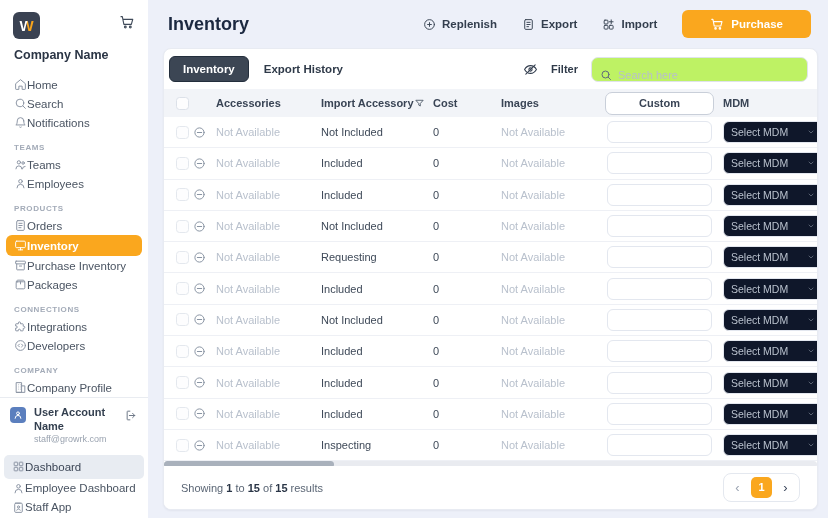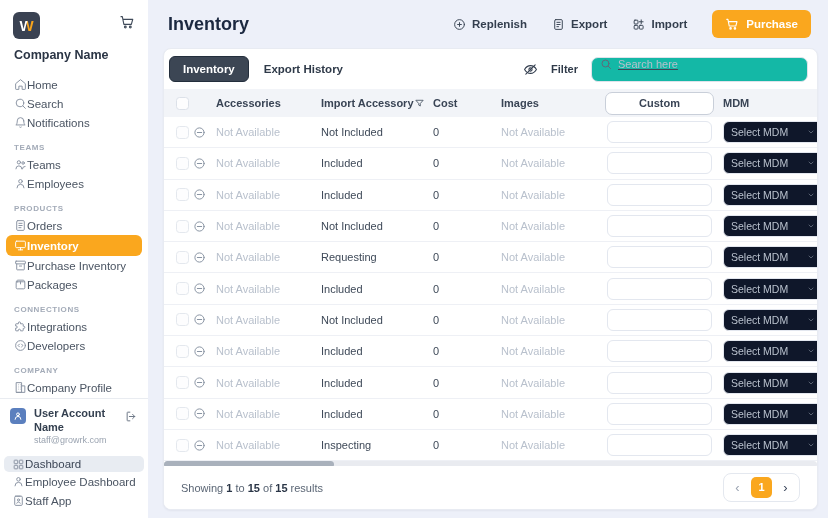--- a/index.html
+++ b/index.html
@@ -28,39 +28,39 @@
   .section-label { margin:11px 0 3px; padding:0 8px; font-size:8px; letter-spacing:.6px; color:#A3ABB8; font-weight:700; }
   .sidebar-bottom { margin-top:auto; border-top:1px solid #E9ECF1; padding-top:8px; }
   .user-row { padding:0 10px; display:flex; align-items:flex-start; gap:8px; }
   .avatar { width:16px; height:16px; border-radius:4px; background:#5B7FBE; color:#fff; display:flex; align-items:center; justify-content:center; flex:0 0 16px; margin-top:1px; }
   .user-meta { line-height:1.25; }
   .user-name { font-size:11px; font-weight:700; color:#333F4F; }
   .user-email { font-size:9px; color:#9AA3B0; }
   .logout { margin-left:auto; color:#6B7585; cursor:pointer; margin-top:3px; }
   .footer-nav { margin-top:10px; padding:0 4px; }
   .footer-nav .nav-item { height:19px; border-radius:5px; }
-  .footer-nav .nav-item.current { background:#E8ECF2; color:#3C4656; height:16px; }
+  .footer-nav .nav-item.current { background:#E8ECF2; color:#3C4656; height:24px; }
 
   
   .main { flex:1; display:flex; flex-direction:column; overflow:hidden; }
   .page-header { height:48px; flex:0 0 48px; padding:0 17px 0 20px; display:flex; align-items:center; }
   .page-title { font-size:18px; font-weight:800; color:#1B2840; }
   .header-actions { margin-left:auto; display:flex; align-items:center; gap:25px; }
   .h-action { display:flex; align-items:center; gap:6px; font-weight:700; font-size:11.5px; color:#333E4E; cursor:pointer; }
   .h-action .ic { color:#3A4554; }
-  .purchase-btn { background:#FAA71E; color:#fff; height:28px; padding:0 13px; border:none; border-radius:6px; display:flex; align-items:center; gap:7px; font-weight:700; font-size:11.5px; cursor:pointer; font-family:inherit; }
+  .purchase-btn { background:#FAA71E; color:#fff; height:28px; padding:0 28px; border:none; border-radius:6px; display:flex; align-items:center; gap:7px; font-weight:700; font-size:11.5px; cursor:pointer; font-family:inherit; }
 
   .card { margin:0 10px 8px 15px; flex:1; background:#fff; border:1px solid #E8EBF2; border-radius:8px; display:flex; flex-direction:column; overflow:hidden; box-shadow:0 1px 2px rgba(16,24,40,.05); }
   .card-toolbar { height:40px; flex:0 0 40px; padding:0 9px 0 5px; display:flex; align-items:center; }
   .tab-active { background:#3C4654; color:#fff; font-size:11.5px; font-weight:700; padding:6px 13px; border-radius:6px; border:1.5px solid #232E3C; cursor:pointer; font-family:inherit; }
   .tab-plain { background:none; border:none; color:#2F3A49; font-size:11.5px; font-weight:700; padding:6px 15px; cursor:pointer; font-family:inherit; }
   .toolbar-right { margin-left:auto; display:flex; align-items:center; gap:13px; }
   .eye-ic { color:#333E4E; cursor:pointer; }
   .filter-label { font-size:11px; font-weight:700; color:#2F3A49; cursor:pointer; }
-  .search-box { width:217px; height:25px; border:1px solid #DFE3EB; border-radius:7px; display:flex; align-items:flex-start; gap:6px; padding:0 8px; background:#14b8a6;text-decoration:underline; }
+  .search-box { width:217px; height:25px; border:1px solid #DFE3EB; border-radius:7px; display:flex; align-items:flex-end; gap:6px; padding:0 8px; background:#bef264; }
   .search-box .ic { color:#5F6A7A; flex:0 0 12px; }
   .search-box input { border:none; outline:none; font-size:11px; color:#3E4958; width:100%; font-family:inherit; background:transparent; }
   .search-box input::placeholder { color:#B7BFCB; }
 
   .table-wrap { flex:1; overflow:hidden; display:flex; flex-direction:column; }
   .t-header { height:28px; flex:0 0 28px; background:#F2F4F8; display:flex; align-items:center; min-width:659px; font-weight:700; font-size:11px; color:#394455; }
   .t-row { height:31.3px; flex:0 0 31.3px; display:flex; align-items:center; min-width:659px; border-bottom:1px solid #EEF0F5; background:#fff; }
   .c-check { flex:0 0 29px; padding-left:12px; display:flex; }
   .c-minus { flex:0 0 23px; display:flex; color:#8792A1; }
   .c-acc { flex:0 0 105px; }

